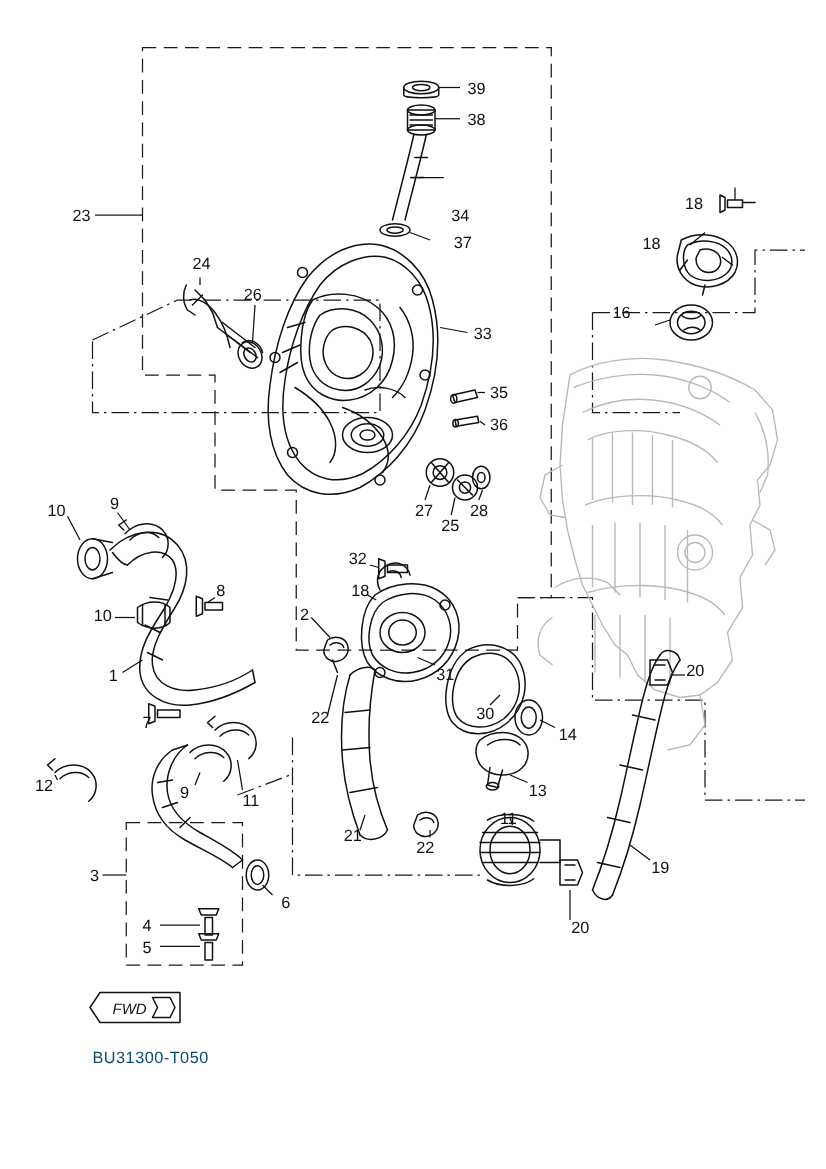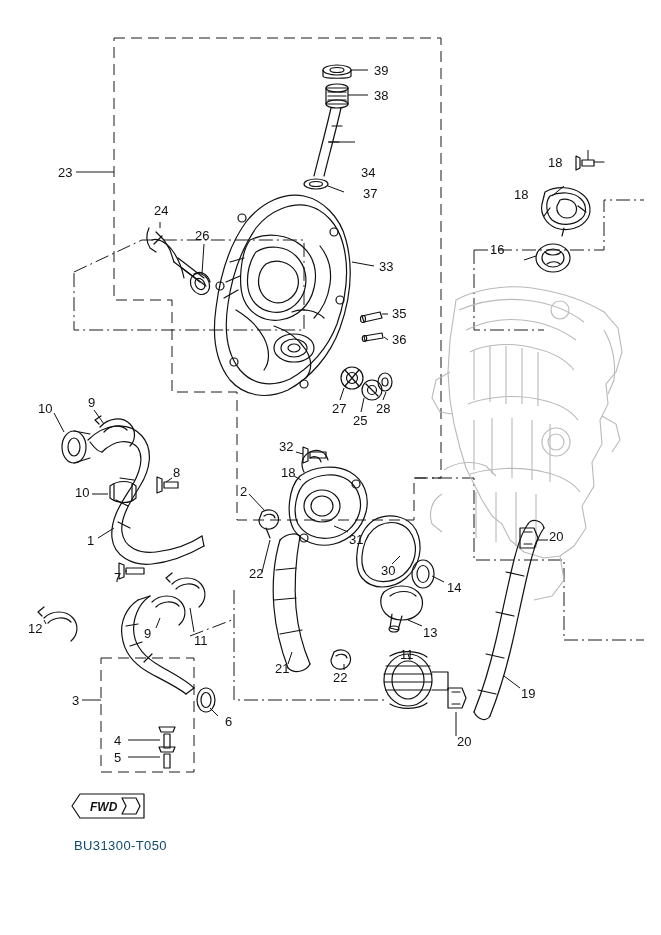--- a/index.html
+++ b/index.html
@@ -43,21 +43,21 @@
     font-size: 13px;
     letter-spacing: 0.4px;
     color: #0c4a6e;
   }
   .fwd-label {
     position: absolute;
     left: 86px;
     top: 800px;
     font-family: "Liberation Sans", sans-serif;
     font-size: 12px;
-    font-weight: bold;
+    font-weight: normal;
     font-style: italic;
     color: #111111;
   }
 </style>
 </head>
 <body>
 
 <div id="diagram-root">
 
   <svg class="layer" viewBox="0 0 661 935">

